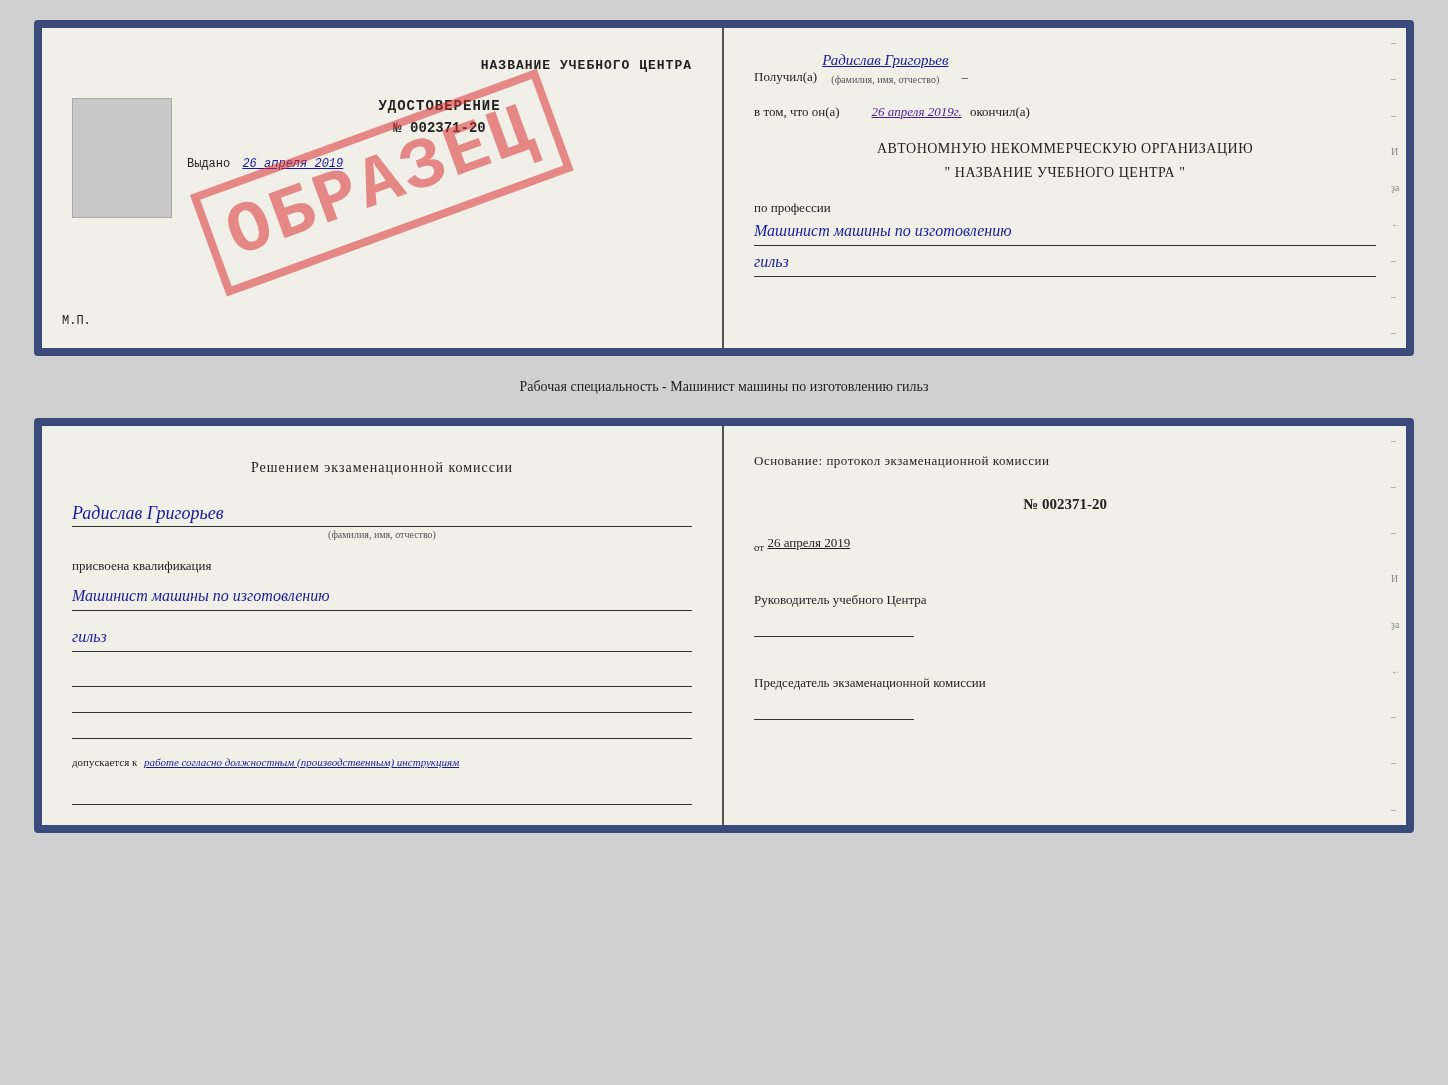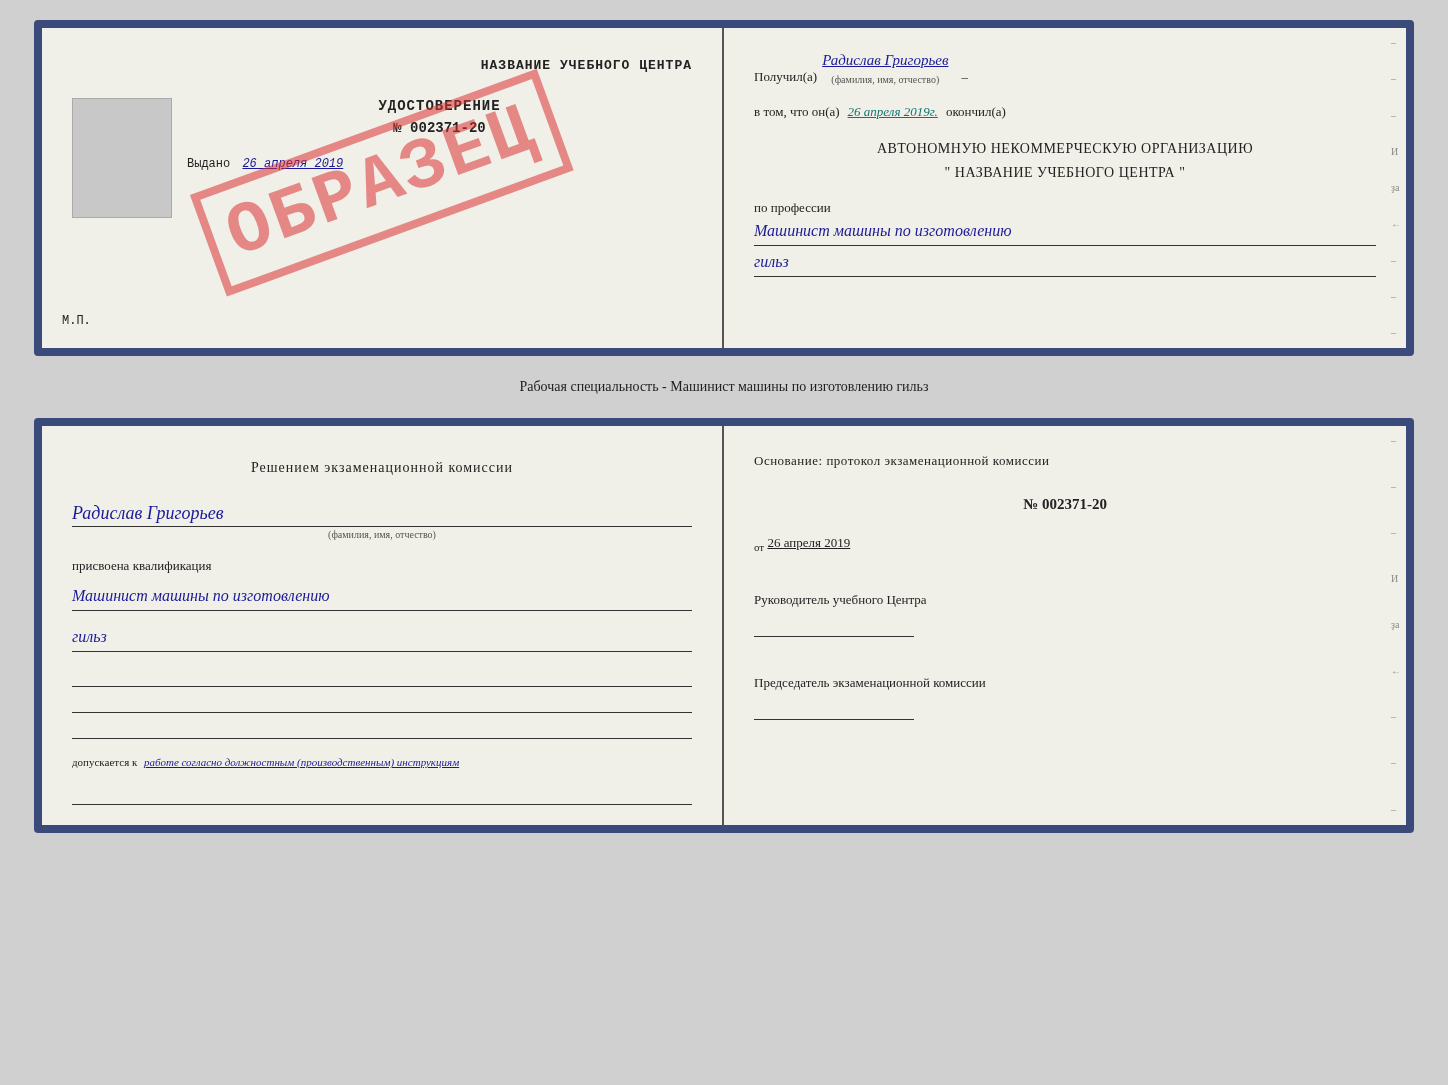--- a/index.html
+++ b/index.html
@@ -163,21 +163,22 @@
 
     .date-line {
       display: flex;
       align-items: center;
       gap: 8px;
     }
 
     .date-value {
       font-style: italic;
       text-decoration: underline;
-      color: #0f766e;
+      color: #4c1d95;
+      margin-left: 24px;
     }
 
     .org-block {
       text-align: center;
       font-size: 14px;
       text-transform: uppercase;
       letter-spacing: 0.5px;
       line-height: 1.7;
     }
 

